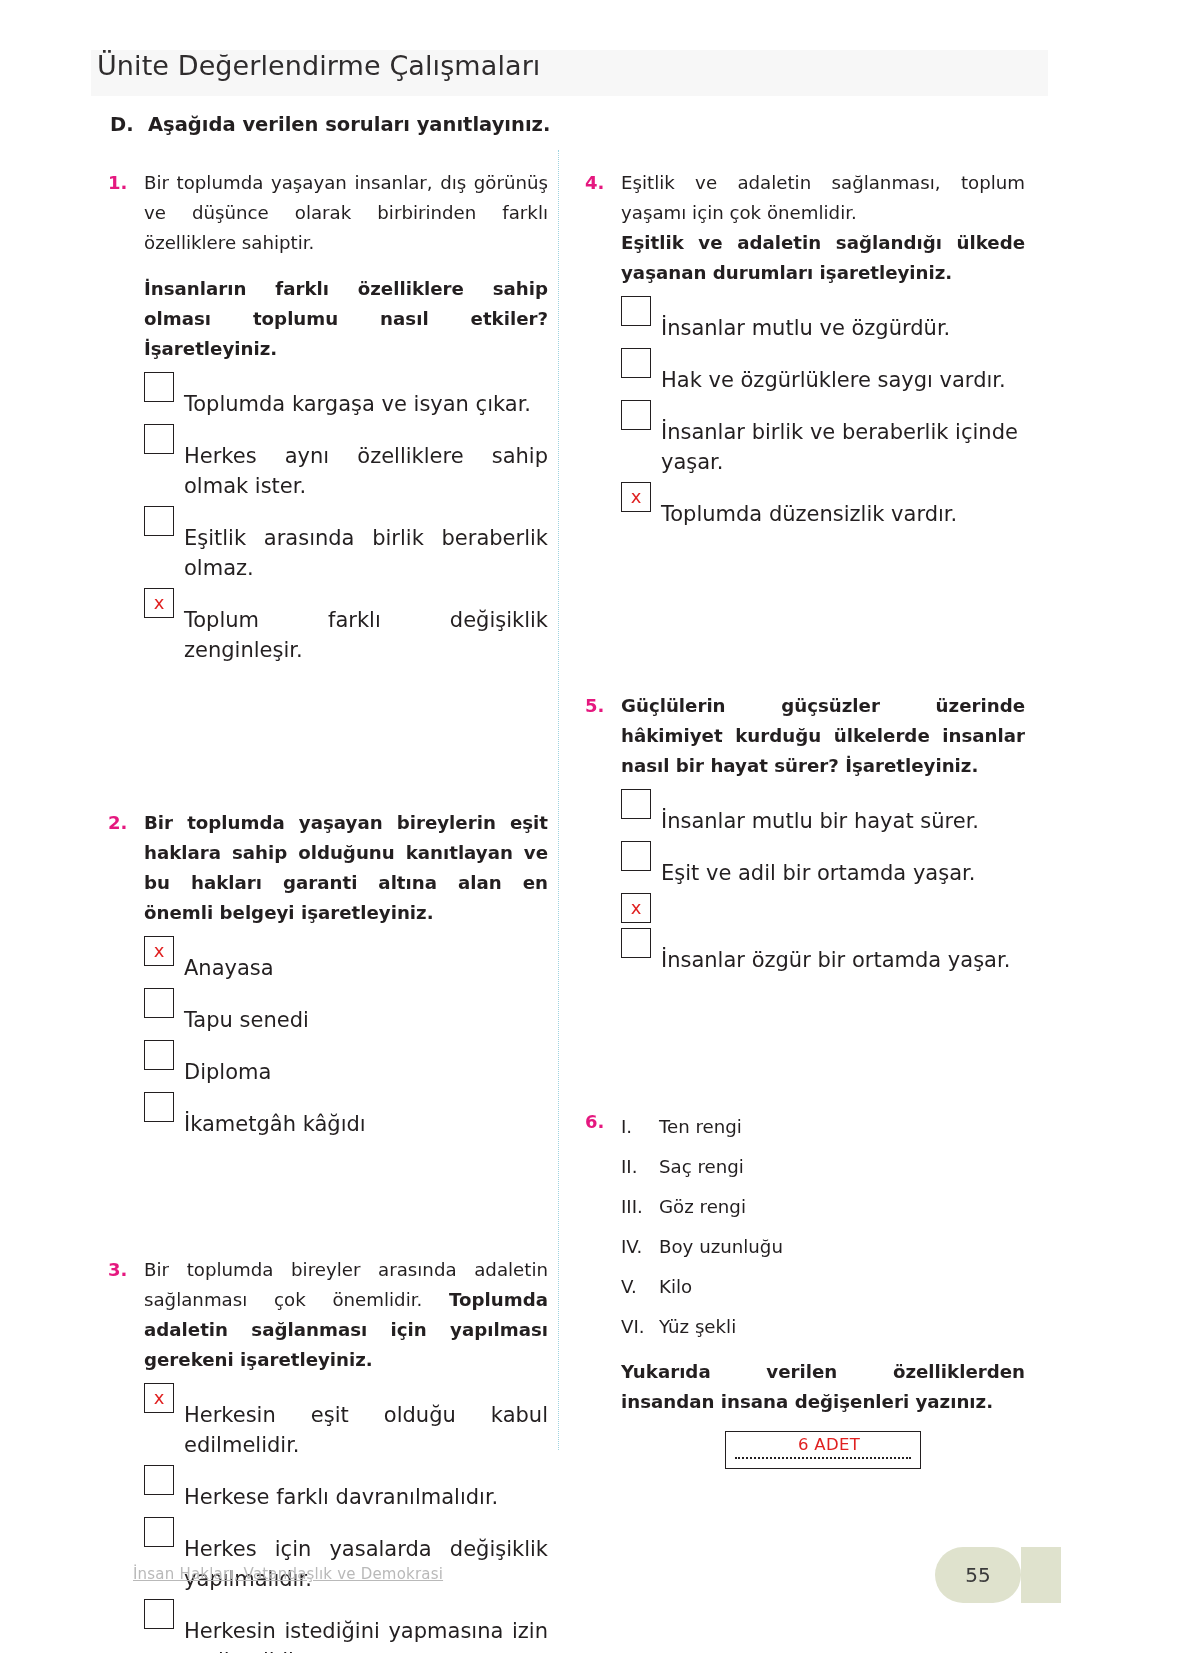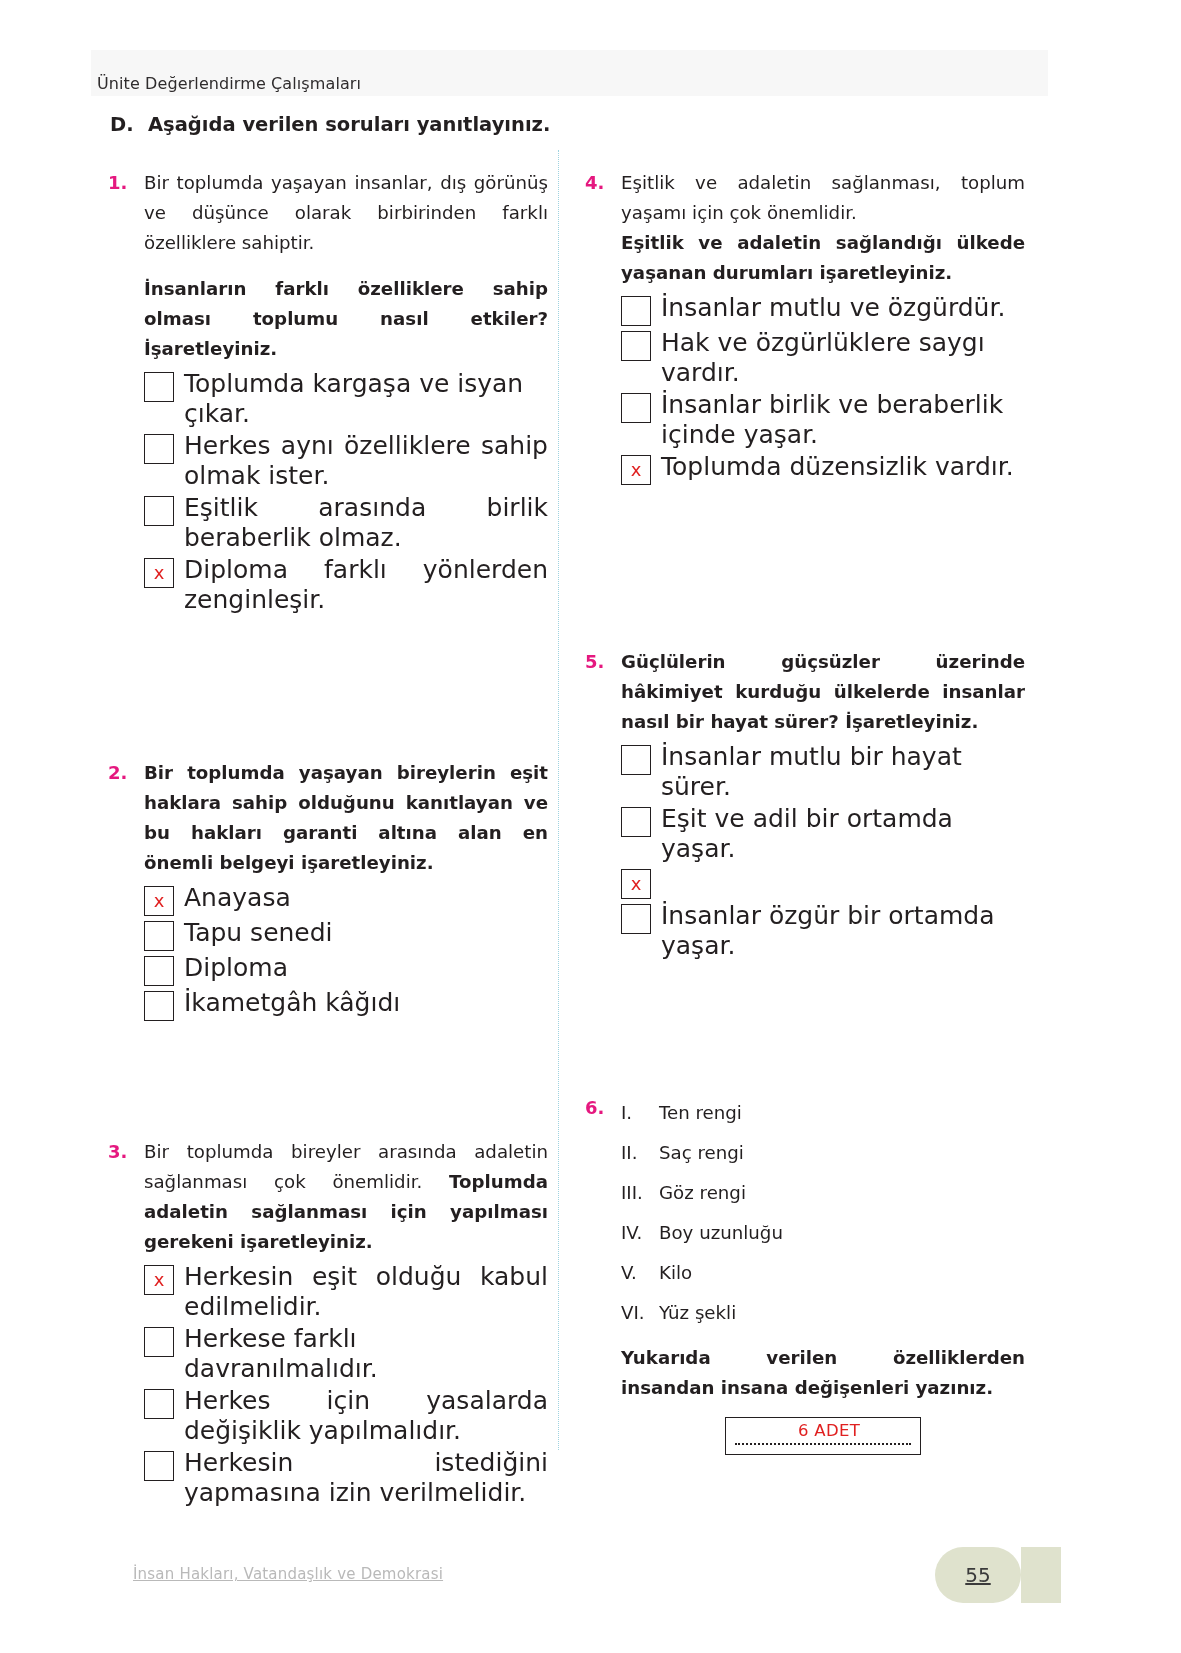--- a/index.html
+++ b/index.html
@@ -35,22 +35,22 @@
     position: absolute;
     left: 88px;
     top: 50px;
     width: 3px;
     height: 46px;
     background: #ffffff;
   }
   .header-title {
     position: absolute;
     left: 97px;
-    top: 74px;
-    font-size: 16px;
+    top: 50px;
+    font-size: 27px;
     letter-spacing: 0.1px;
     color: #2f2c2d;
     white-space: nowrap;
   }
 
   
   .section-head {
     position: absolute;
     left: 110px;
     top: 113px;
@@ -135,25 +135,26 @@
     left: 0; right: 0;
     top: 50%;
     transform: translateY(-52%);
     text-align: center;
     color: #e02020;
     font-size: 18px;
     font-family: "DejaVu Sans", "Liberation Sans", sans-serif;
   }
   .opt .olabel {
     flex: 1 1 auto;
-    font-size: 25px;
+    font-size: 21px;
     line-height: 30px;
     text-align: justify;
     text-justify: inter-word;
     min-width: 0;
+    margin-top: 20px;
   }
   .opt.nojustify .olabel { text-align: left; }
 
   
   .col-right .opt .box { width: 30px; height: 30px; }
 
   
   .roman-list { margin-top: 0px; }
   .roman-item {
     display: flex;
@@ -216,21 +217,20 @@
     top: 1547px;
     width: 86px;
     height: 56px;
     background: #dfe2cd;
     border-radius: 28px 28px 28px 28px;
     display: flex;
     align-items: center;
     justify-content: center;
     font-size: 20px;
     color: #3b3b3b;
-    text-decoration: underline;
   }
   .badge-clip {
     position: absolute;
     left: 1021px;
     top: 1547px;
     width: 40px;
     height: 56px;
     background: #dfe2cd;
   }
 </style>
@@ -273,21 +273,21 @@
           <div class="opt">
             <div class="box">
                 <span class="mark"></span>
               </div>
             <div class="olabel">Eşitlik arasında birlik beraberlik olmaz.</div>
           </div>
           <div class="opt">
             <div class="box">
                 <span class="mark">x</span>
               </div>
-            <div class="olabel">Diploma farklı yönlerden zenginleşir.</div>
+            <div class="olabel">Toplum farklı değişiklik zenginleşir.</div>
           </div>
         </div>
       </div>
     </div>
 
     <div class="q" style="margin-top:141px;">
       <div class="q-num">2.</div>
       <div class="q-body">
         <div class="q-text bold">Bir toplumda yaşayan bireylerin eşit haklara sahip olduğunu kanıtlayan ve bu hakları garanti altına alan en önemli belgeyi işaretleyiniz.</div>
         <div class="opts">

